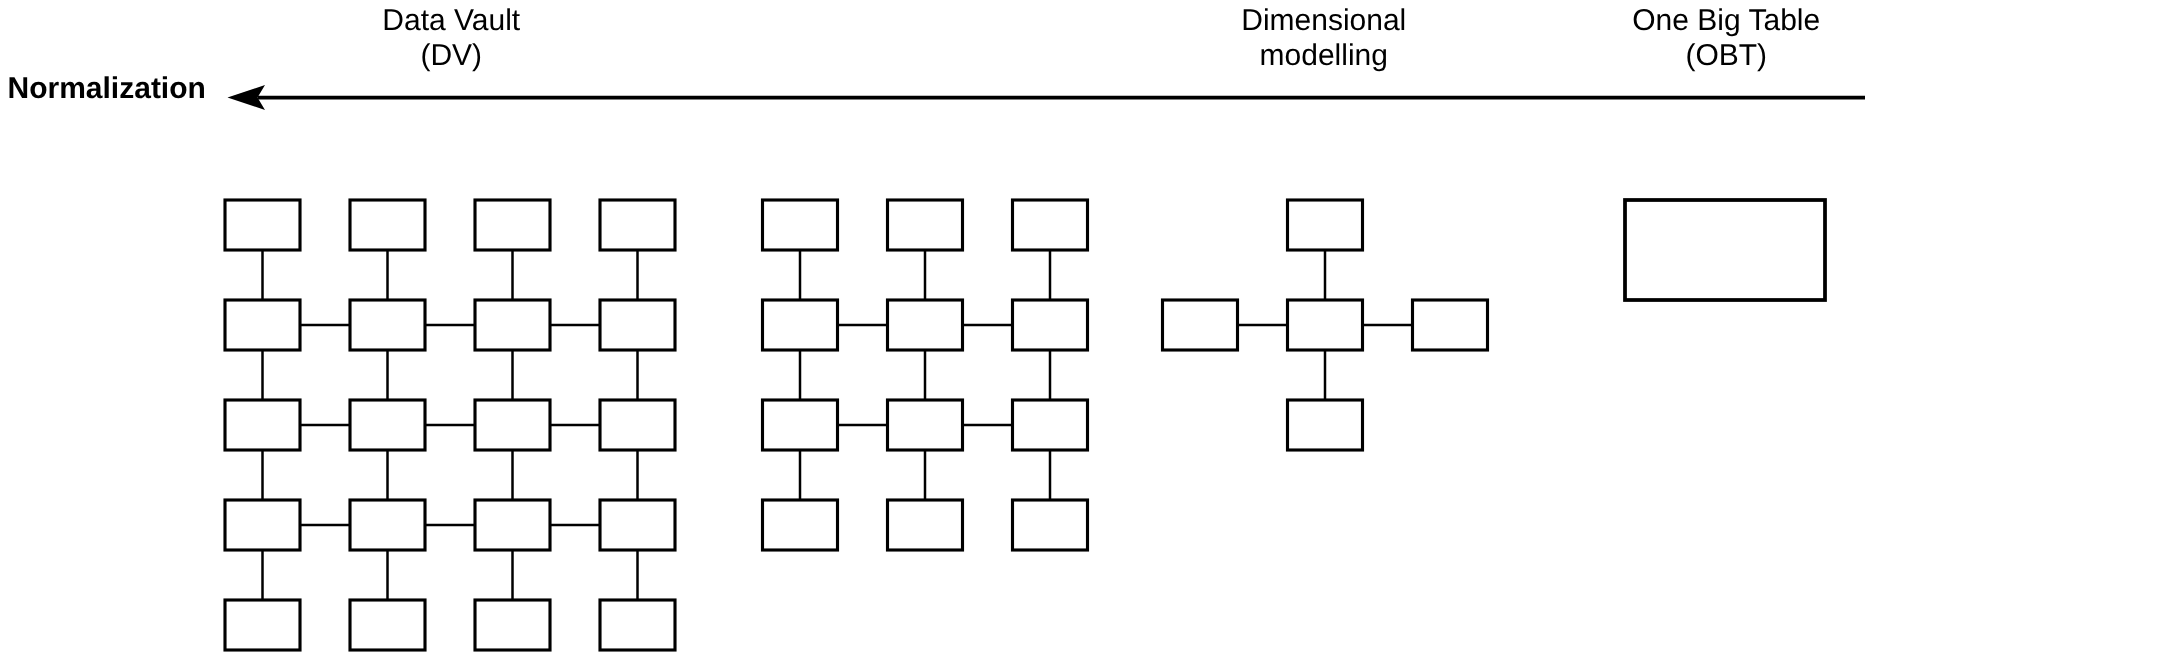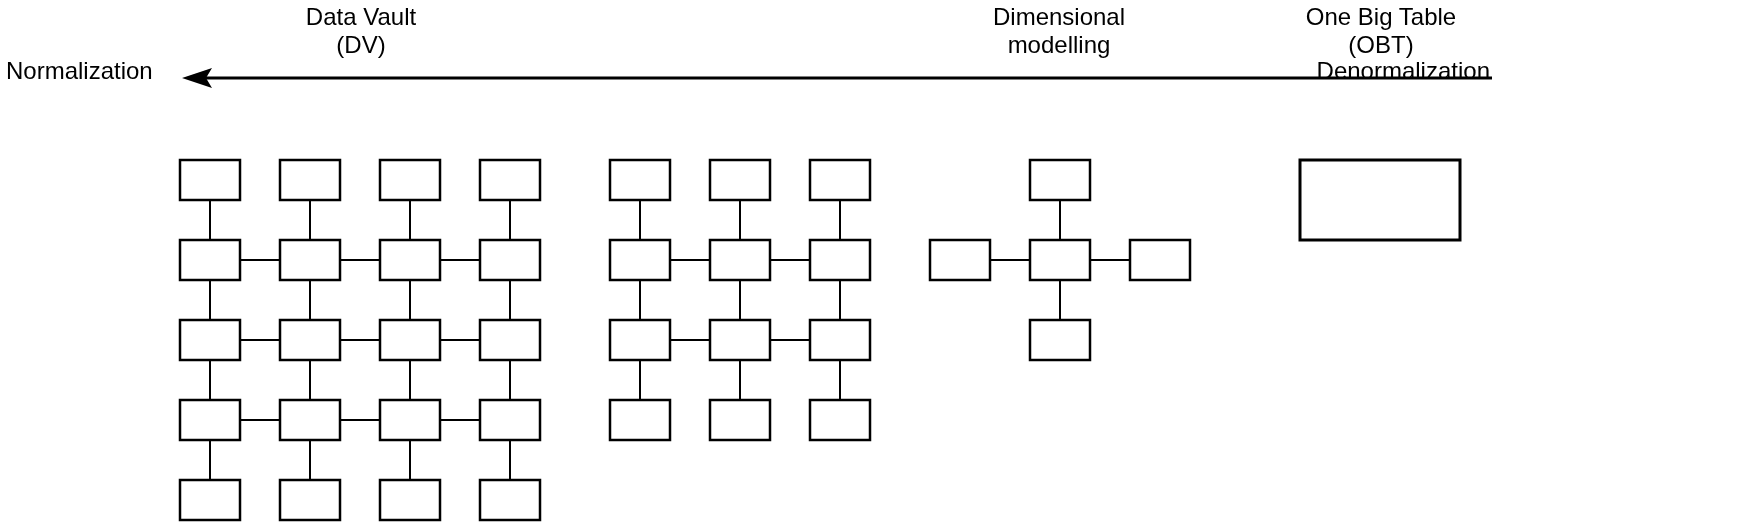--- a/index.html
+++ b/index.html
@@ -19,41 +19,41 @@
     white-space: pre-line;
   }
   .header-label {
     top: 3px;
     width: 300px;
     text-align: center;
   }
   .side-label {
     top: 57px;
     white-space: nowrap;
+    font-weight: bold;
   }
   #diagram-svg { position: absolute; left: 0; top: 0; }
 </style>
 </head>
 <body>
 
 <div class="canvas">
 
   <div class="label header-label" style="left:211px">Data Vault
 (DV)</div>
 
 
   <div class="label header-label" style="left:909px">Dimensional
 modelling</div>
 
   <div class="label header-label" style="left:1231px">One Big Table
 (OBT)</div>
 
   <div class="label side-label" style="left:6px">Normalization</div>
 
-  <div class="label side-label" style="right:2px">Denormalization</div>
 
   <svg id="diagram-svg" width="1742" height="524" viewBox="0 0 1742 524">
     <g id="arrow-group">
         <line x1="206" y1="78" x2="1516" y2="78" stroke="#000000" stroke-width="3"></line>
         <polygon points="182,78 212,68 206,78 212,88" fill="#000000"></polygon>
         <polygon points="1540,78 1510,68 1516,78 1510,88" fill="#000000"></polygon>
       </g>
     <g id="schemas-group">
         <g>
           <line x1="210" y1="200" x2="210" y2="240" stroke="#000000" stroke-width="2"></line>

